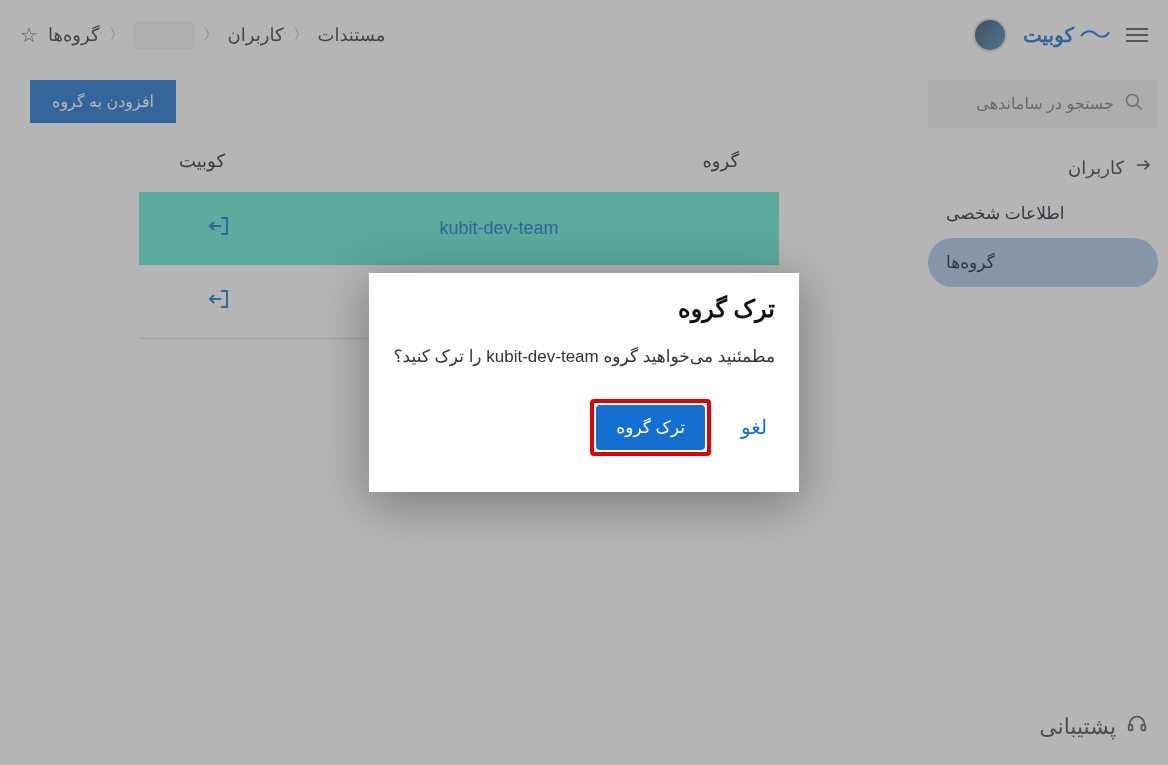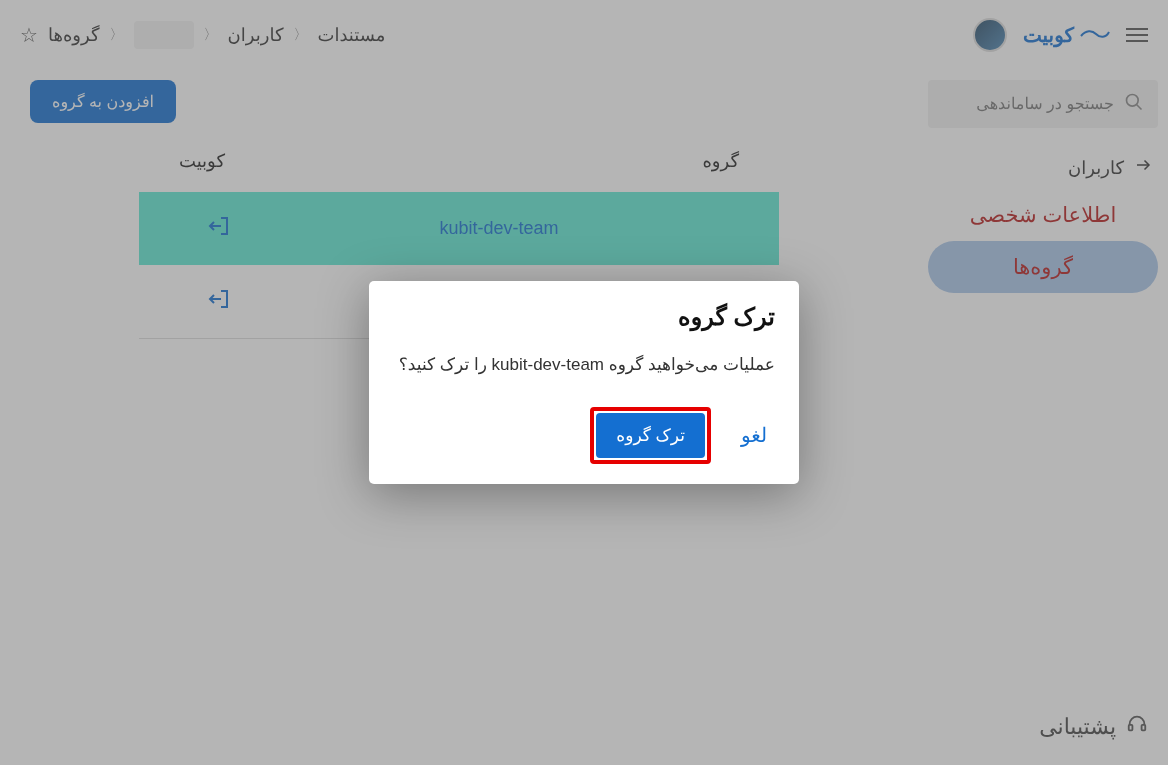--- a/index.html
+++ b/index.html
@@ -28,45 +28,45 @@
 .breadcrumb { display: flex; align-items: center; gap: 10px; font-size: 18px; color: #333; }
 .bc-sep { color: #888; font-size: 14px; }
 .bc-blank { width: 60px; height: 28px; background: #f2f2f2; border-radius: 4px; }
 .star-icon { color: #555; font-size: 20px; }
 .layout { display: flex; height: calc(100% - 70px); }
 .sidebar { width: 250px; padding: 10px; display: flex; flex-direction: column; }
 .search-box { background: #f1f1f1; border-radius: 4px; display: flex; align-items: center; gap: 10px; padding: 12px 14px; margin-bottom: 18px; }
 .search-box input { border: none; background: transparent; outline: none; font-size: 16px; color: #666; flex: 1; text-align: right; }
 .search-box .sicon { color: #888; }
 .side-head { display: flex; align-items: center; gap: 10px; font-size: 18px; color: #333; padding: 10px 6px; }
-.side-item { padding: 14px 18px; font-size: 21px; color: #b91c1c; border-radius: 30px; cursor: pointer; text-align: center; }
+.side-item { padding: 14px 18px; font-size: 17px; color: #0f172a; border-radius: 30px; cursor: pointer; text-align: left; }
 .side-item.active { background: #a9c6ea; }
 .side-spacer { flex: 1; }
 .side-footer-item { display: flex; align-items: center; gap: 10px; padding: 14px 10px; color: #444; font-size: 22px; }
 .side-footer-item svg { width: 22px; height: 22px; }
 .main { flex: 1; padding: 10px 30px; position: relative; }
 .top-action { position: absolute; left: 30px; top: 10px; }
-.btn-primary { background: #146fd1; color: #fff; border: none; border-radius: 8px; padding: 12px 22px; font-size: 16px; cursor: pointer; }
+.btn-primary { background: #146fd1; color: #fff; border: none; border-radius: 0; padding: 12px 22px; font-size: 16px; cursor: pointer; }
 .table-wrap { margin: 70px auto 0; max-width: 640px; }
 .thead { display: flex; justify-content: space-between; padding: 0 40px; font-size: 18px; color: #222; margin-bottom: 20px; }
 .row { display: flex; align-items: center; justify-content: space-between; padding: 22px 40px; font-size: 18px; }
 .row.alt { background: #5eead4; }
 .row .gname { color: #146fd1; flex:1; text-align:center; }
 .row .action { color: #146fd1; width: 80px; text-align: center; }
 .row-sep { height: 1px; background: #ddd; }
 .leave-icon svg { width: 24px; height: 24px; }
 .overlay {
   position: absolute; inset: 0;
   background: rgba(90,90,90,0.45);
   display: flex; align-items: center; justify-content: center;
 }
 .dialog {
-  background: #fff; width: 430px; border-radius: 5px;
+  background: #fff; width: 430px; border-radius: 0;
   box-shadow: 0 10px 50px rgba(0,0,0,0.35);
-  padding: 22px 24px 20px;
+  padding: 22px 24px 36px;
   direction: rtl;
   text-align: right;
 }
 .dialog h2 { font-size: 24px; margin-bottom: 20px; color: #111; }
 .dialog p { font-size: 17px; color: #333; margin-bottom: 28px; line-height: 1.6; }
 .dialog-actions { display: flex; gap: 22px; justify-content: flex-end; direction: ltr; }
 .btn-cancel { background: none; border: none; color: #146fd1; font-size: 20px; cursor: pointer; padding: 10px 8px; }
 .btn-confirm-wrap { border: 4px solid #e60000; border-radius: 4px; padding: 2px; }
 .btn-confirm { background: #146fd1; color: #fff; border: none; border-radius: 4px; padding: 12px 20px; font-size: 17px; cursor: pointer; }
 </style>
@@ -167,21 +167,21 @@
         </span>
       </div>
       <div class="row-sep"></div>
     </div>
   </div>
 </div>
 
 <div class="overlay">
   <div class="dialog">
     <h2>ترک گروه</h2>
-    <p>عملیات می‌خواهید گروه kubit-dev-team را ترک کنید؟</p>
+    <p>مطمئنید می‌خواهید گروه kubit-dev-team را ترک کنید؟</p>
     <div class="dialog-actions">
       <div class="btn-confirm-wrap">
         <button class="btn-confirm">ترک گروه</button>
       </div>
       <button class="btn-cancel">لغو</button>
     </div>
   </div>
 </div>
 
 </body></html>

